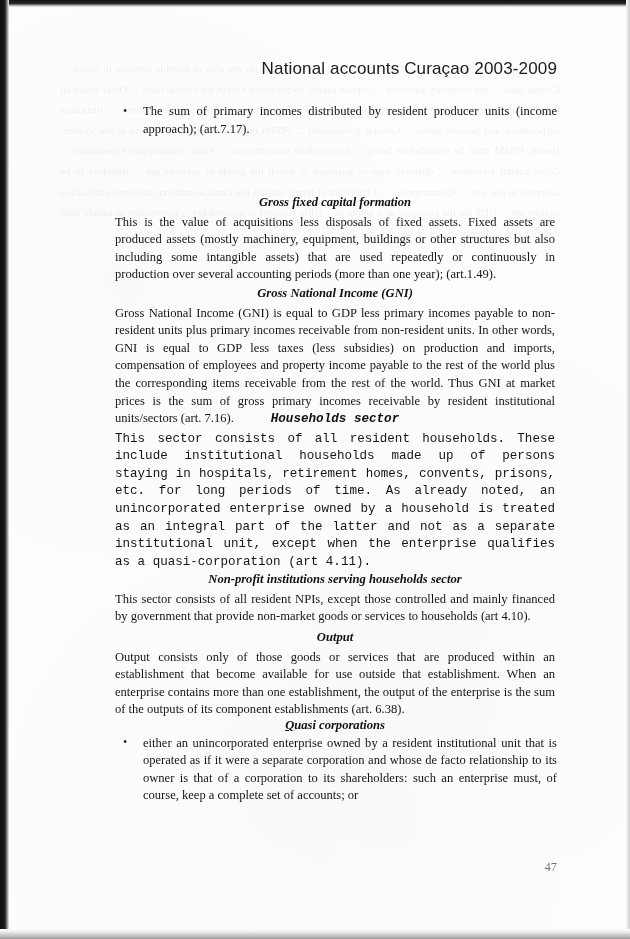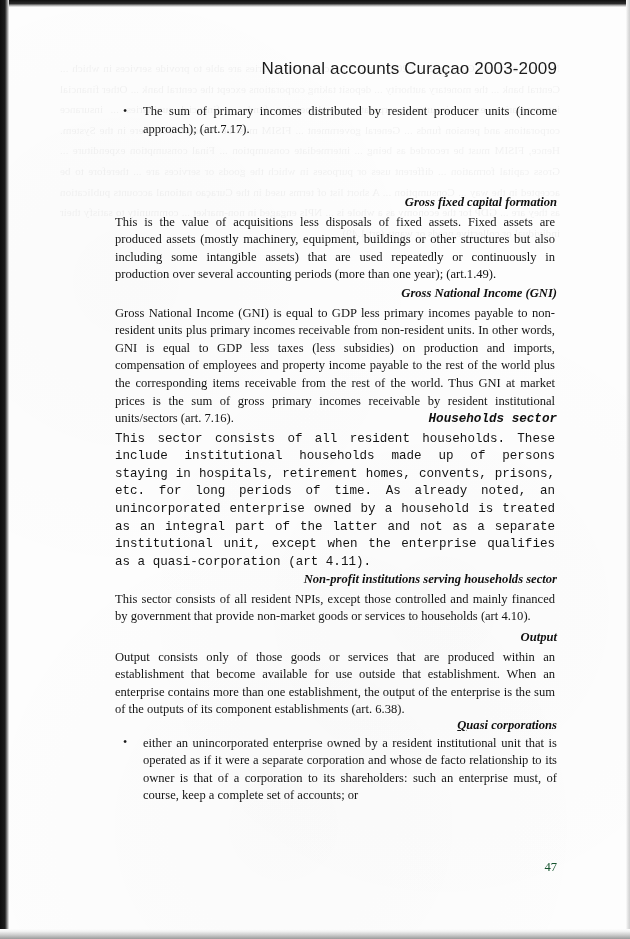--- a/index.html
+++ b/index.html
@@ -90,21 +90,21 @@
     text-justify: inter-word;
     color: #141414;
   }
 
   h2.sec-head {
     margin: 0 0 0 0;
     font-size: 12.6px;
     line-height: 17.6px;
     font-weight: bold;
     font-style: italic;
-    text-align: right;
+    text-align: center;
     color: #101010;
   }
   h2.sec-head.under-first > .first-ch {
     text-decoration: underline;
   }
 
   ul.bullets {
     margin: 0;
     padding: 0;
     list-style: none;
@@ -125,21 +125,21 @@
   }
   ul.bullets > li + li { margin-top: 16px; }
 
   .page-num {
     position: absolute;
     left: 113px;
     top: 860px;
     width: 444px;
     text-align: right;
     font-size: 12.6px;
-    color: #14532d;
+    color: #737373;
   }
 
   p.para { margin: 2px; }
 </style>
 </head>
 <body>
 
 <div class="page">
 
   <div class="paper-tex"></div>

